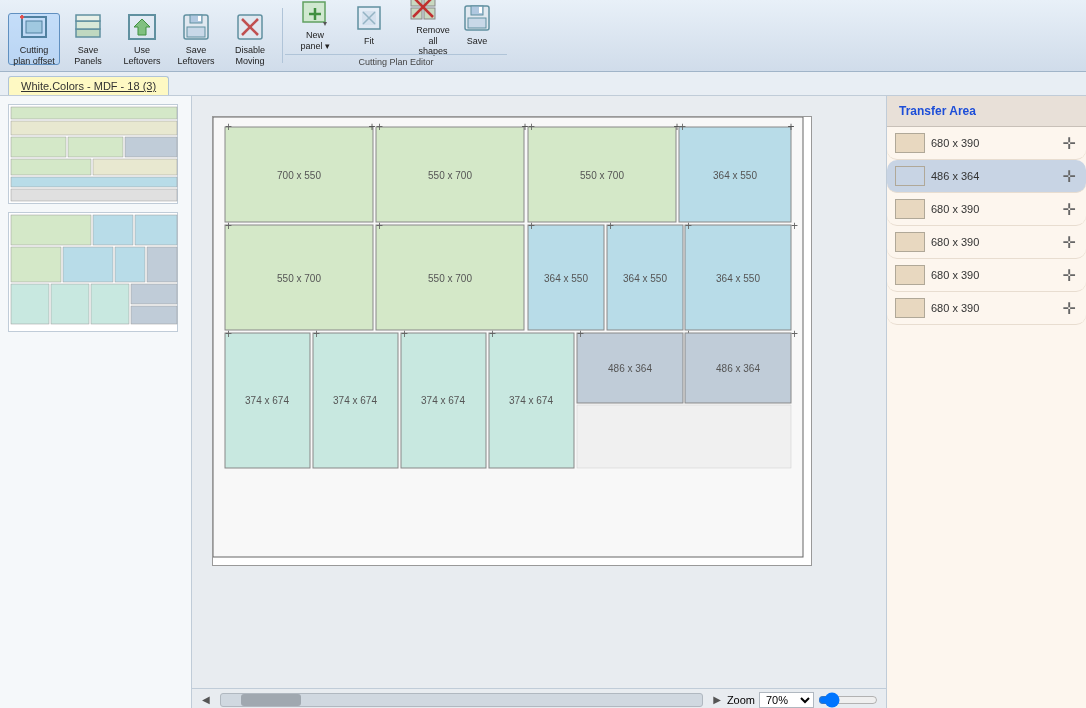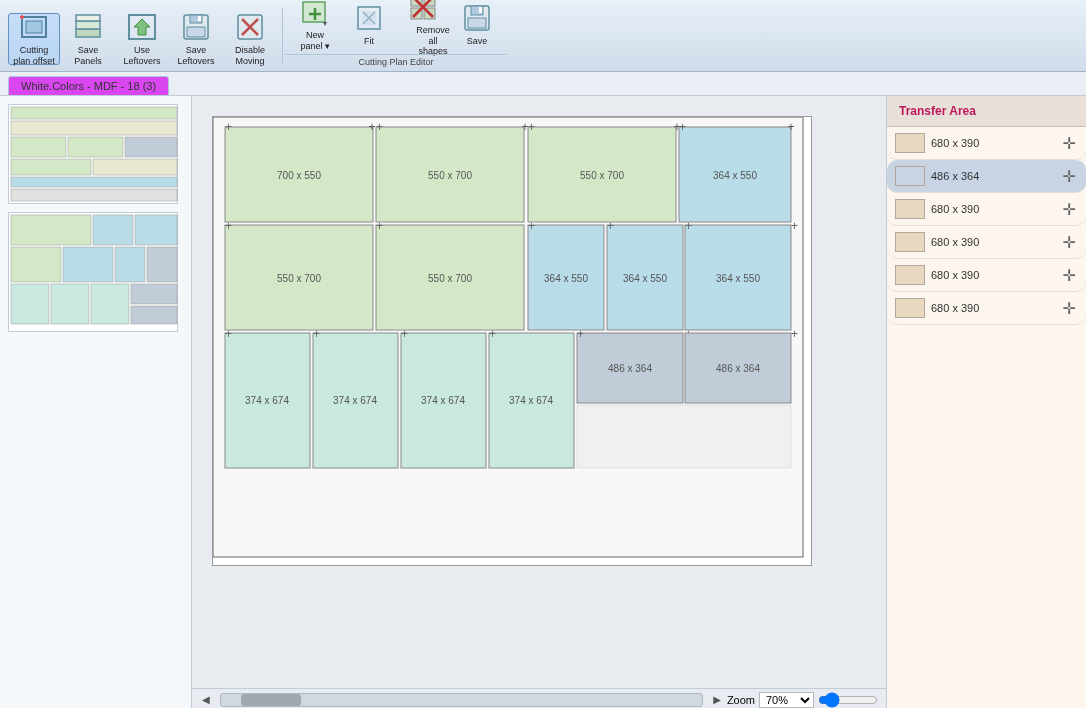--- a/index.html
+++ b/index.html
@@ -81,21 +81,21 @@
     .tab {
       background: #d8e4f0;
       border: 1px solid #b0c4d8;
       border-bottom: none;
       padding: 3px 12px;
       border-radius: 3px 3px 0 0;
       font-size: 11px;
       color: #333;
       cursor: pointer;
     }
-    .tab.active { background: #d946ef; }
+    .tab.active { background: #fef9c3; text-decoration: underline; }
 
     
     #main {
       display: flex;
       height: calc(708px - 72px - 22px);
     }
 
     
     #left-panel {
       width: 192px;
@@ -190,21 +190,21 @@
       border-left: 1px solid #c0ccd8;
       display: flex;
       flex-direction: column;
       overflow: hidden;
     }
     #transfer-header {
       background: #e8e0d8;
       padding: 8px 12px;
       font-weight: bold;
       font-size: 12px;
-      color: #be185d;
+      color: #1d4ed8;
       border-bottom: 1px solid #c8c0b8;
     }
     #transfer-list {
       flex: 1;
       overflow-y: auto;
     }
     .transfer-item {
       display: flex;
       align-items: center;
       padding: 6px 8px;

